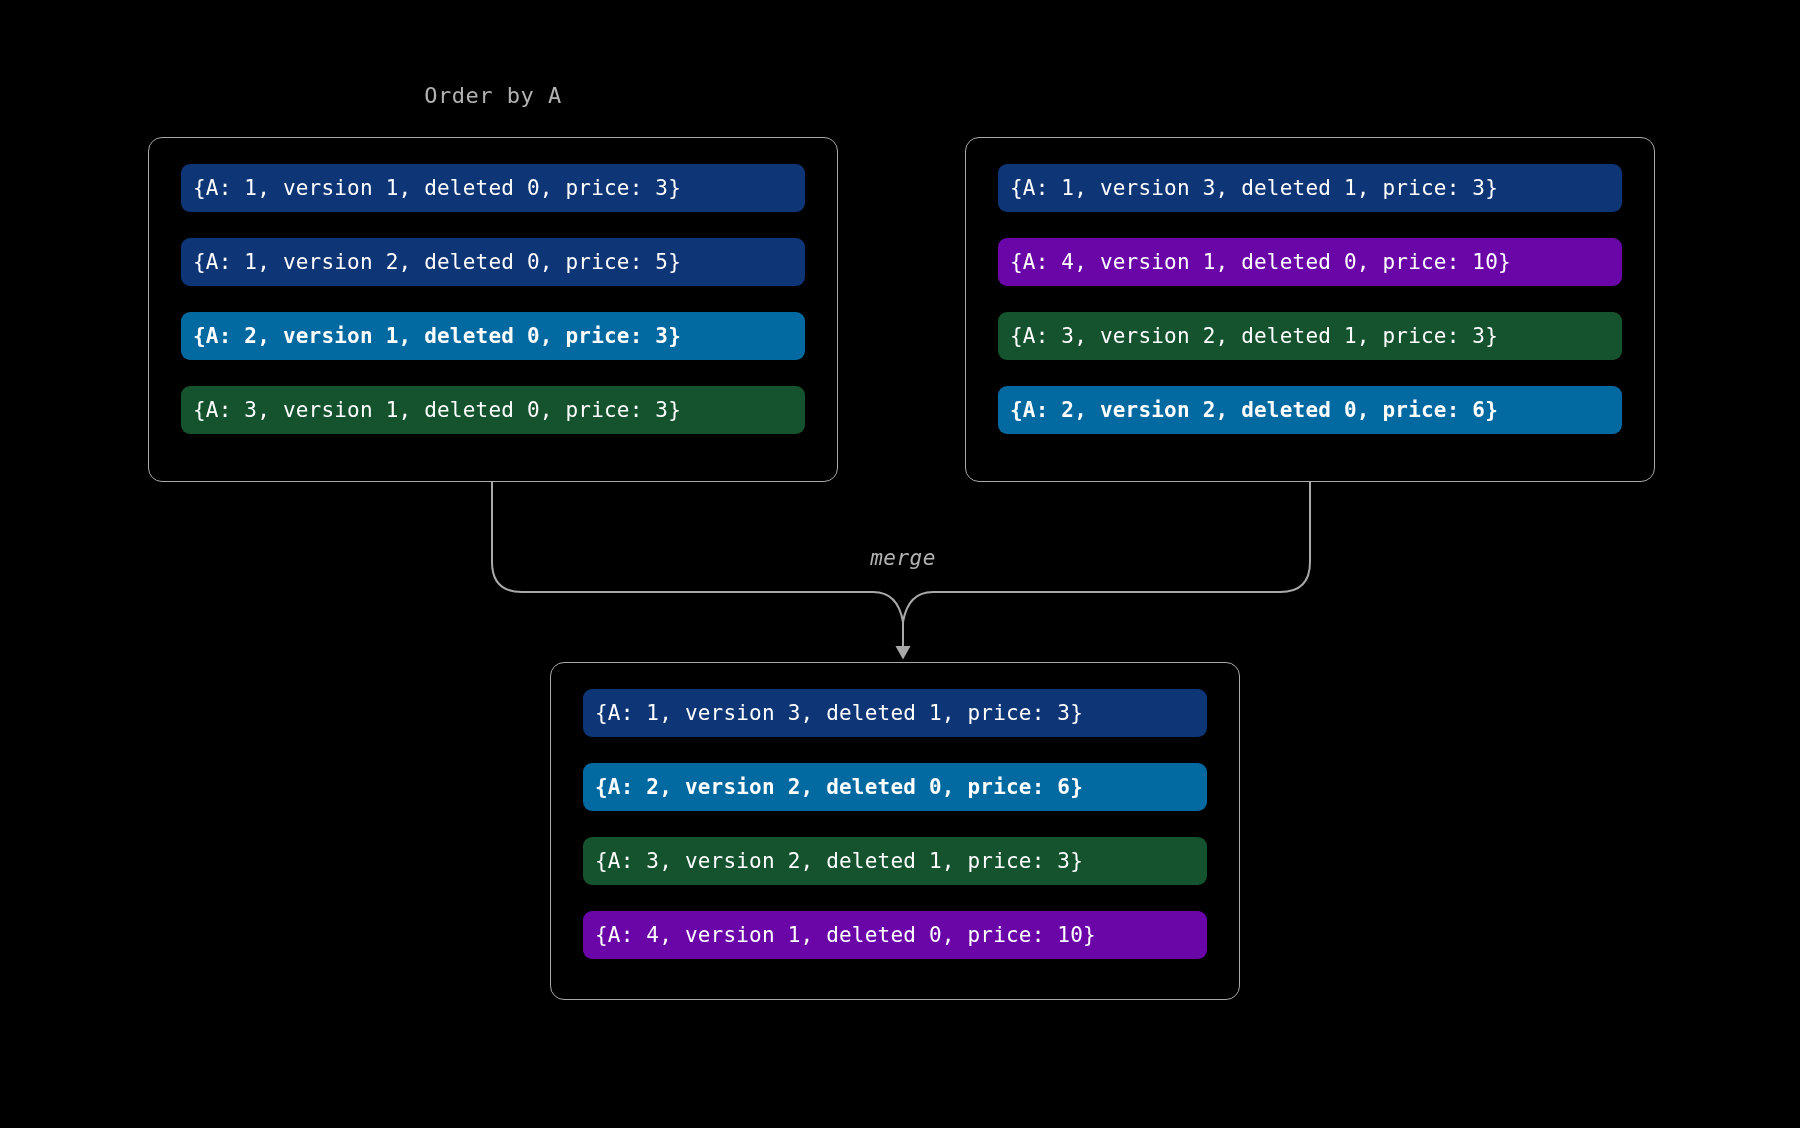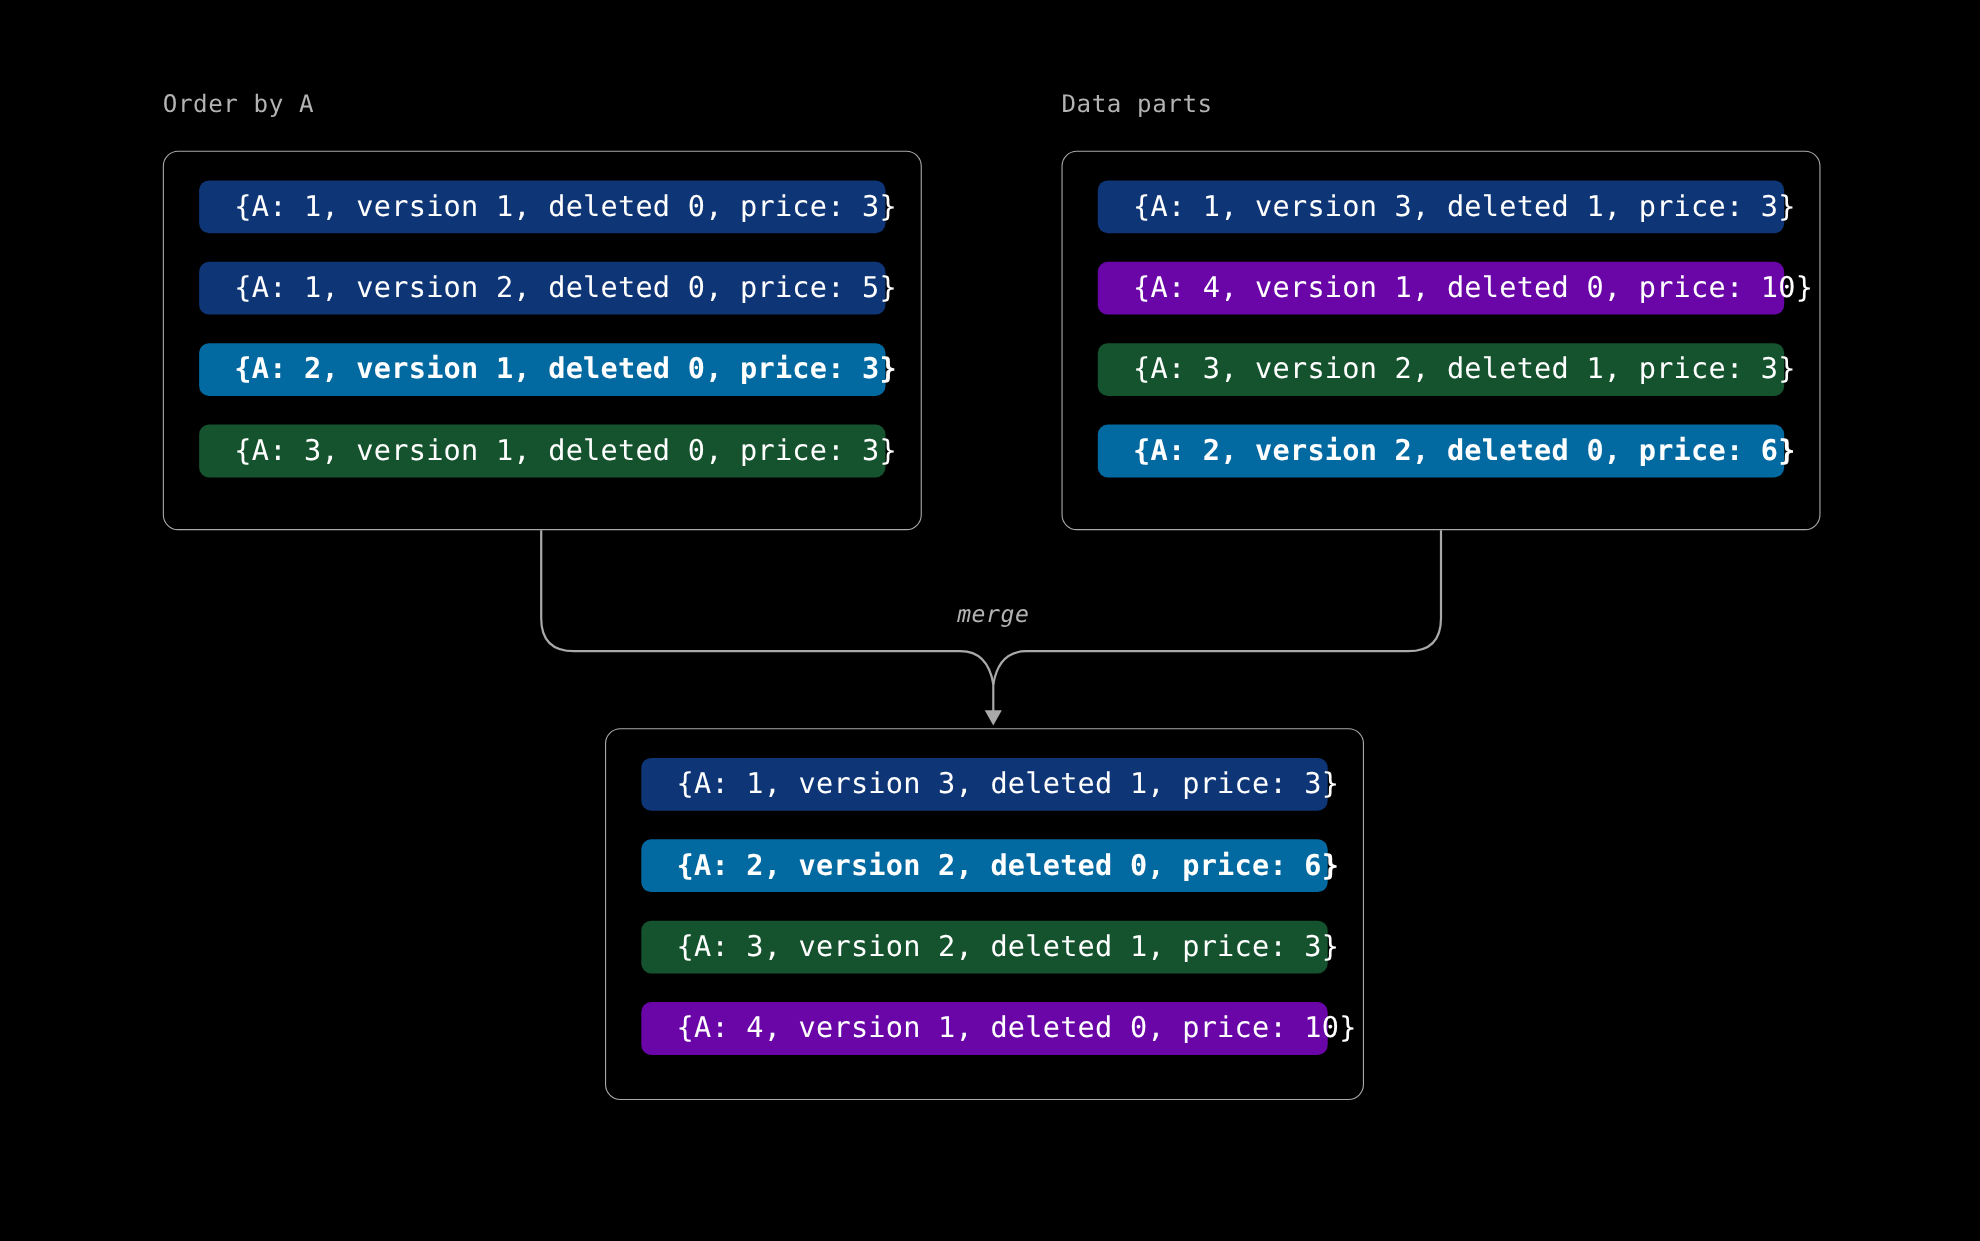--- a/index.html
+++ b/index.html
@@ -31,21 +31,21 @@
     pointer-events: none;
   }
 
   
   .group-title {
     position: absolute;
     color: #b3b3b3;
     font-size: 22px;
     letter-spacing: 0.5px;
     white-space: nowrap;
-    text-align: left;
+    text-align: center;
     line-height: 1;
   }
   #title-order  { left: 148px; top: 85px;  width: 690px; }
   #title-parts  { left: 965px; top: 85px;  width: 690px; }
 
   
   .panel {
     position: absolute;
     box-sizing: border-box;
     border: 1.6px solid #a9a9a9;
@@ -72,24 +72,24 @@
     gap: 26px;
   }
   #panel-merged .rows { top: 26px; }
 
   
   .row {
     height: 48px;
     border-radius: 9px;
     display: flex;
     align-items: center;
-    padding-left: 32px;
+    padding-left: 12px;
     box-sizing: border-box;
     color: #ffffff;
-    font-size: 26px;
+    font-size: 21px;
     letter-spacing: 0.2px;
     white-space: nowrap;
   }
   .row.blue   { background: #0e3575; }
   .row.green  { background: #0369a1; font-weight: bold; }
   .row.red    { background: #14532d; }
   .row.purple { background: #6a06a8; text-align: center; }
 
   
   #merge-label {
@@ -128,21 +128,20 @@
 
   <div class="panel" id="panel-order">
     <div class="rows">
       <div class="row blue">{A: 1, version 1, deleted 0, price: 3}</div>
       <div class="row blue">{A: 1, version 2, deleted 0, price: 5}</div>
       <div class="row green">{A: 2, version 1, deleted 0, price: 3}</div>
       <div class="row red">{A: 3, version 1, deleted 0, price: 3}</div>
     </div>
   </div>
 
-  <div class="group-title" id="title-parts">Data parts</div>
 
   <div class="panel" id="panel-parts">
     <div class="rows">
       <div class="row blue">{A: 1, version 3, deleted 1, price: 3}</div>
       <div class="row purple">{A: 4, version 1, deleted 0, price: 10}</div>
       <div class="row red">{A: 3, version 2, deleted 1, price: 3}</div>
       <div class="row green">{A: 2, version 2, deleted 0, price: 6}</div>
     </div>
   </div>
 

